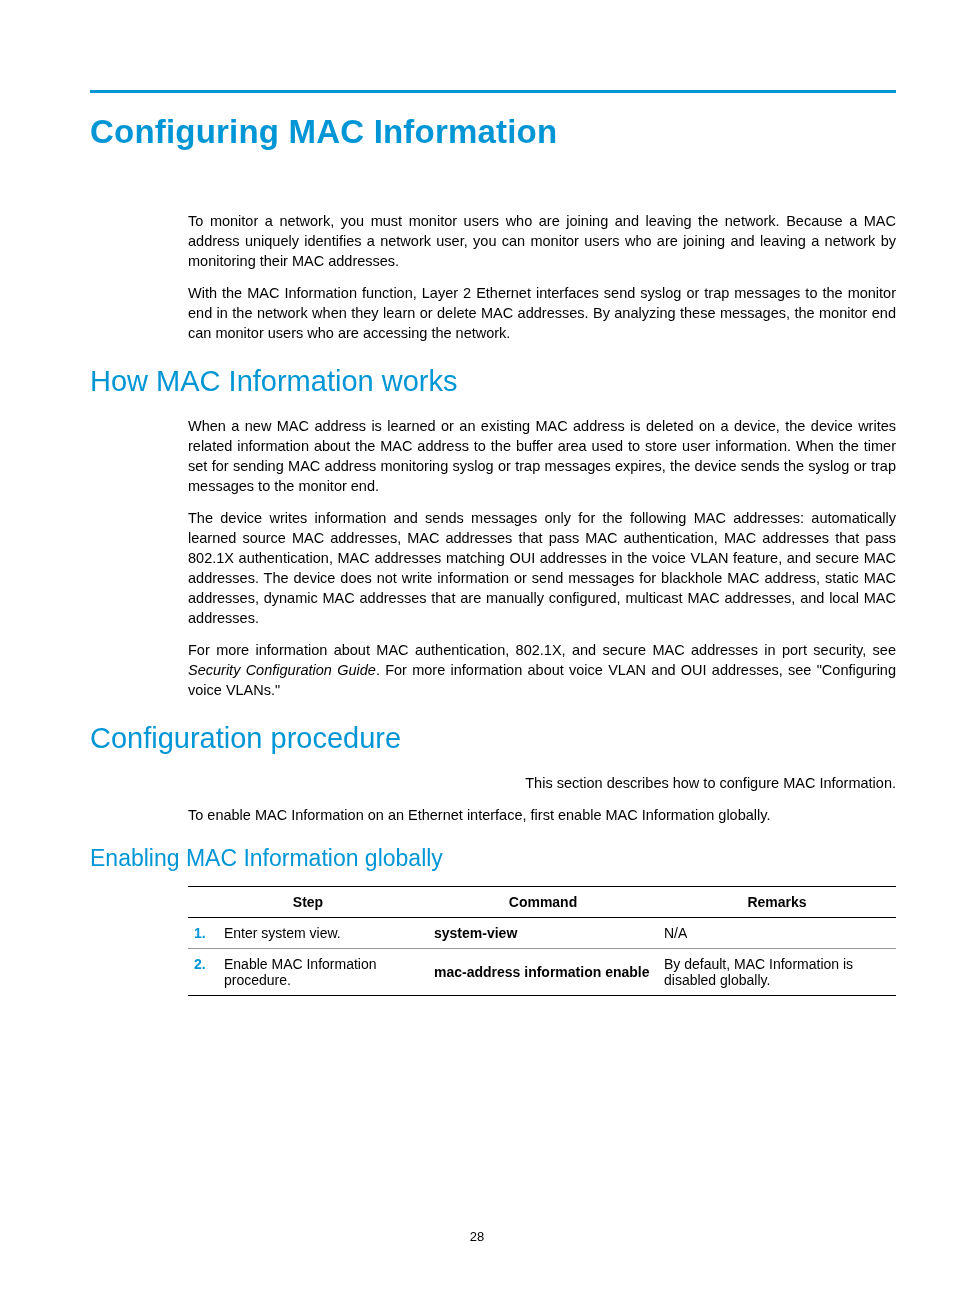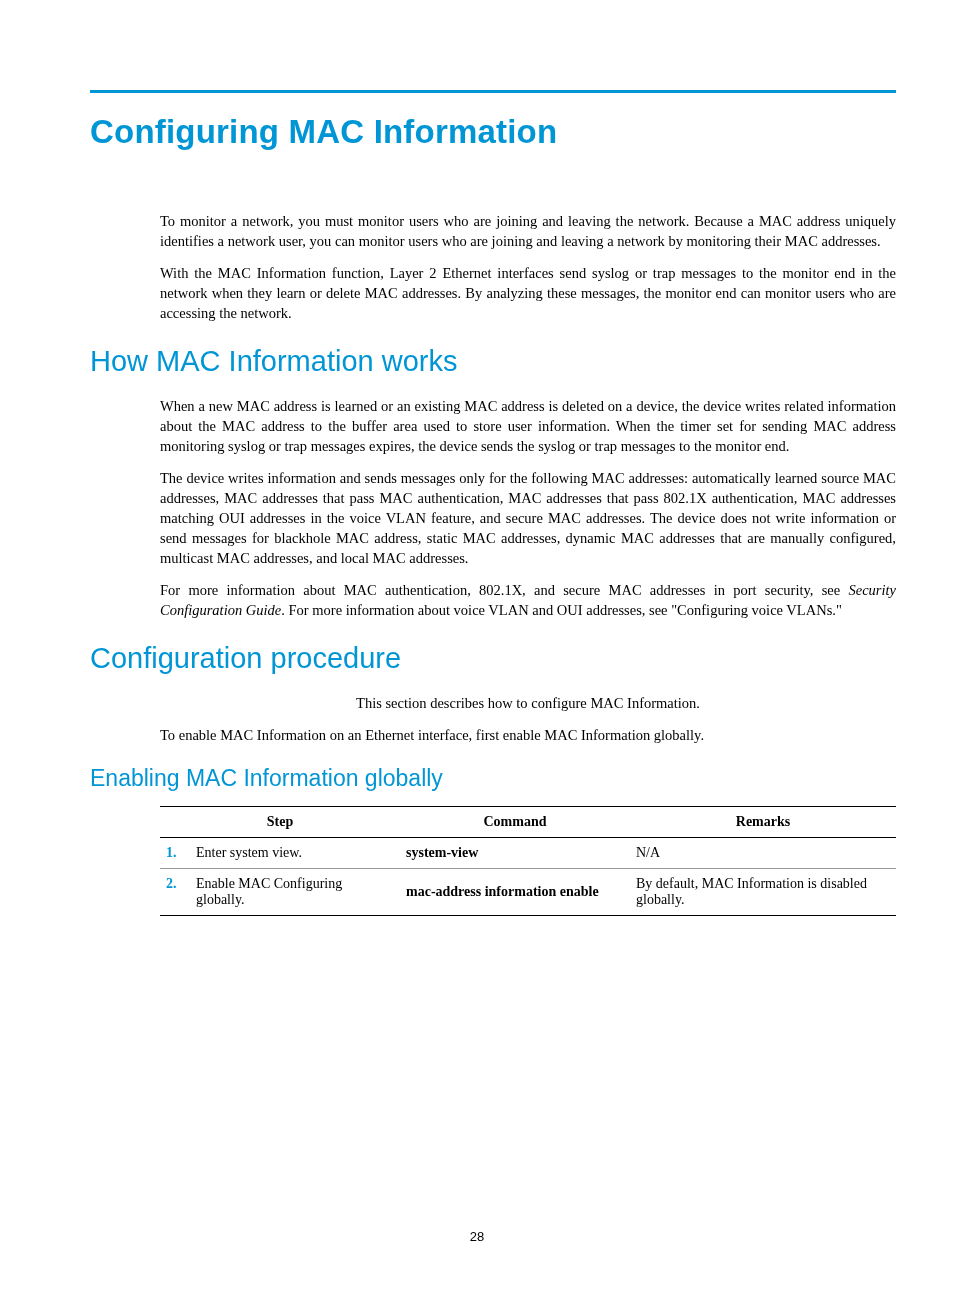--- a/index.html
+++ b/index.html
@@ -20,22 +20,21 @@
   }
   h1.title {
     font-family: Arial, Helvetica, sans-serif;
     font-weight: bold;
     font-size: 33px;
     color: #0096d6;
     margin-bottom: 60px;
     letter-spacing: 0.2px;
   }
   .body-text {
-    margin-left: 70px;
-    font-family: Liberation Serif, serif;
+    margin-left: 98px;
   }
   p.para {
     font-size: 14.5px;
     line-height: 1.38;
     margin-bottom: 12px;
     text-align: justify;
   }
   p.para .italic { font-style: italic; }
   h2.section {
     font-family: Arial, Helvetica, sans-serif;
@@ -114,21 +113,21 @@
   <div class="body-text">
     <p class="para">When a new MAC address is learned or an existing MAC address is deleted on a device, the device writes related information about the MAC address to the buffer area used to store user information. When the timer set for sending MAC address monitoring syslog or trap messages expires, the device sends the syslog or trap messages to the monitor end.</p>
     <p class="para">The device writes information and sends messages only for the following MAC addresses: automatically learned source MAC addresses, MAC addresses that pass MAC authentication, MAC addresses that pass 802.1X authentication, MAC addresses matching OUI addresses in the voice VLAN feature, and secure MAC addresses. The device does not write information or send messages for blackhole MAC address, static MAC addresses, dynamic MAC addresses that are manually configured, multicast MAC addresses, and local MAC addresses.</p>
     <p class="para">
       <span>For more information about MAC authentication, 802.1X, and secure MAC addresses in port security, see </span><span class="italic">Security Configuration Guide</span><span>. For more information about voice VLAN and OUI addresses, see "Configuring voice VLANs."</span>
     </p>
   </div>
 
   <h2 class="section">Configuration procedure</h2>
   <div class="body-text">
-    <p class="para" style="text-align:center">This section describes how to configure MAC Information.</p>
+    <p class="para" style="text-align:right">This section describes how to configure MAC Information.</p>
   </div>
 
   <div class="body-text">
     <p class="para" style="text-align:left">To enable MAC Information on an Ethernet interface, first enable MAC Information globally.</p>
   </div>
 
   <h3 class="subsection">Enabling MAC Information globally</h3>
   <div class="body-text">
     <table class="steps">
       <thead>
@@ -146,21 +145,21 @@
               <span class="step-text">Enter system view.</span>
             </div>
           </td>
           <td><span class="cmd">system-view</span></td>
           <td>N/A</td>
         </tr>
         <tr class="lastrow">
           <td class="stepcell">
             <div class="step-wrap">
               <span class="stepnum">2.</span>
-              <span class="step-text">Enable MAC Configuring globally.</span>
+              <span class="step-text">Enable MAC Information procedure.</span>
             </div>
           </td>
           <td><span class="cmd">mac-address information enable</span></td>
           <td>By default, MAC Information is disabled globally.</td>
         </tr>
       </tbody>
     </table>
   </div>
 </div>
 

